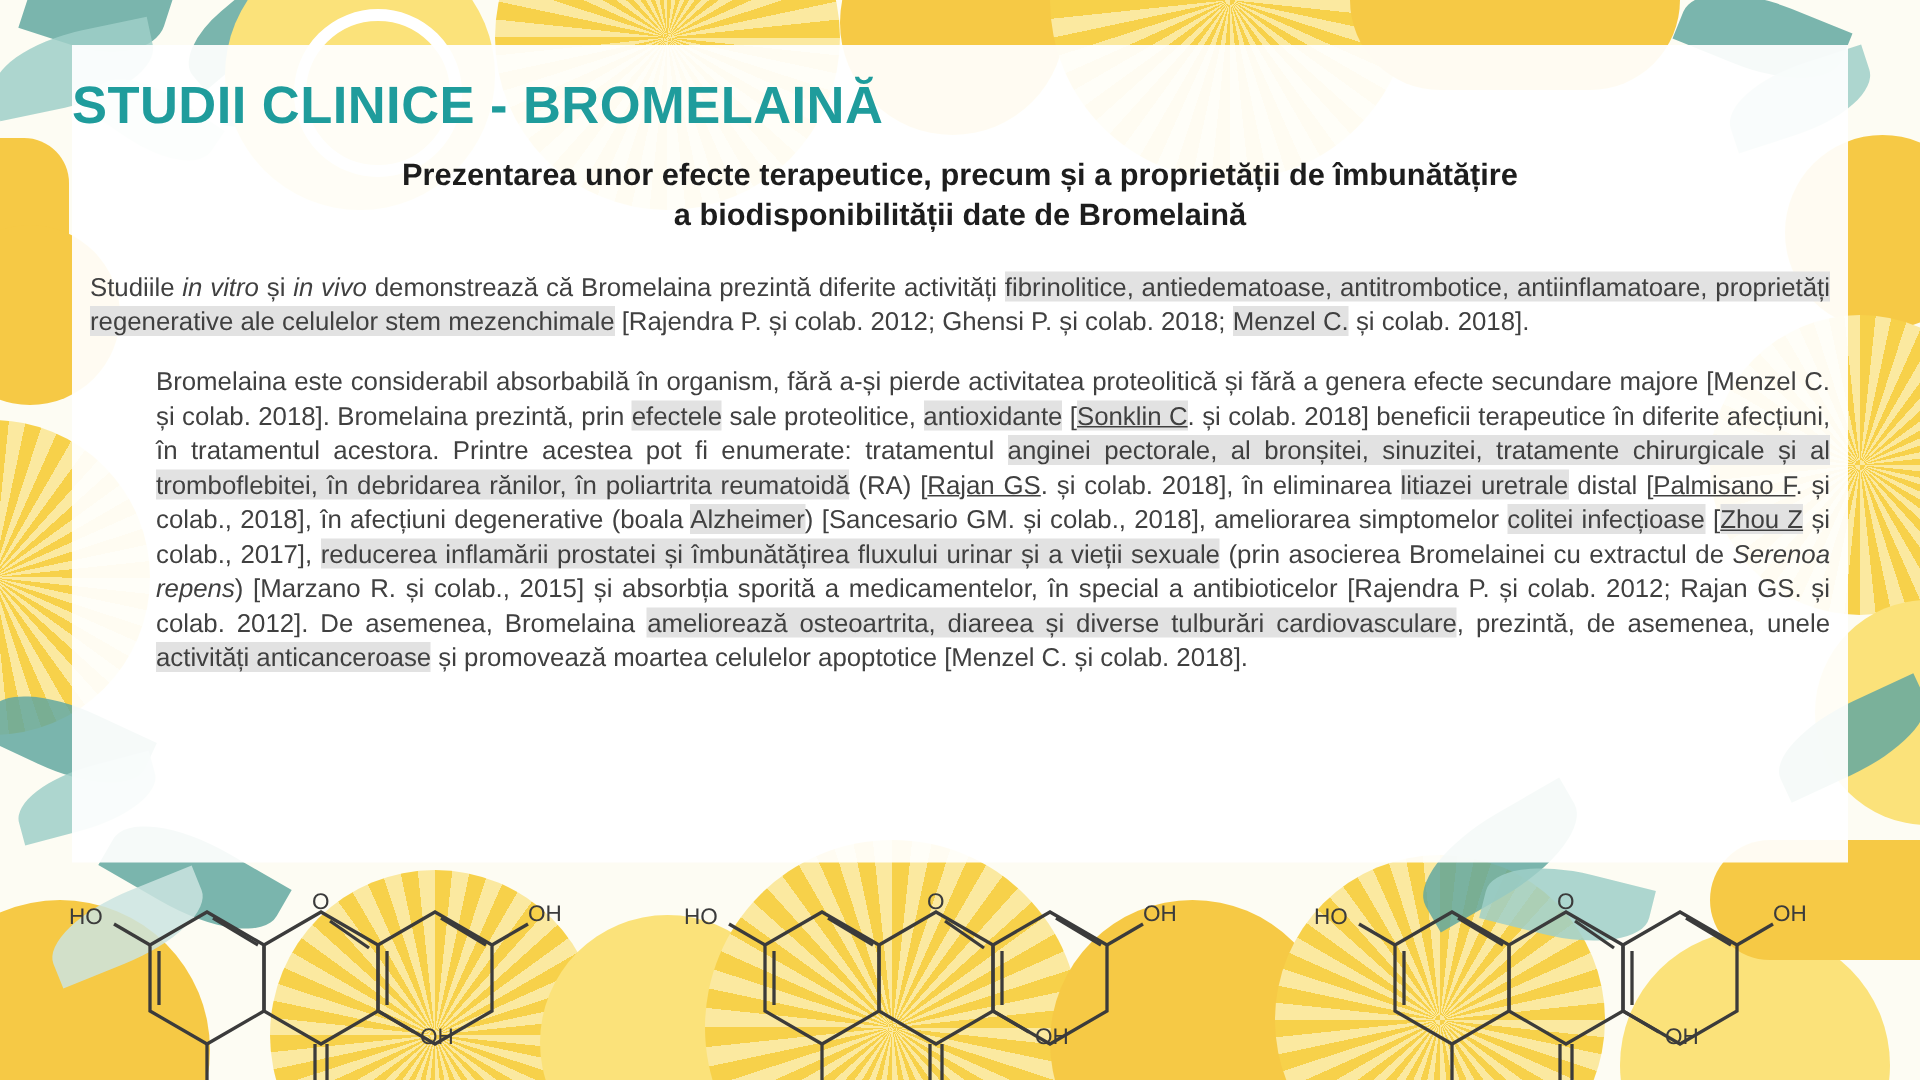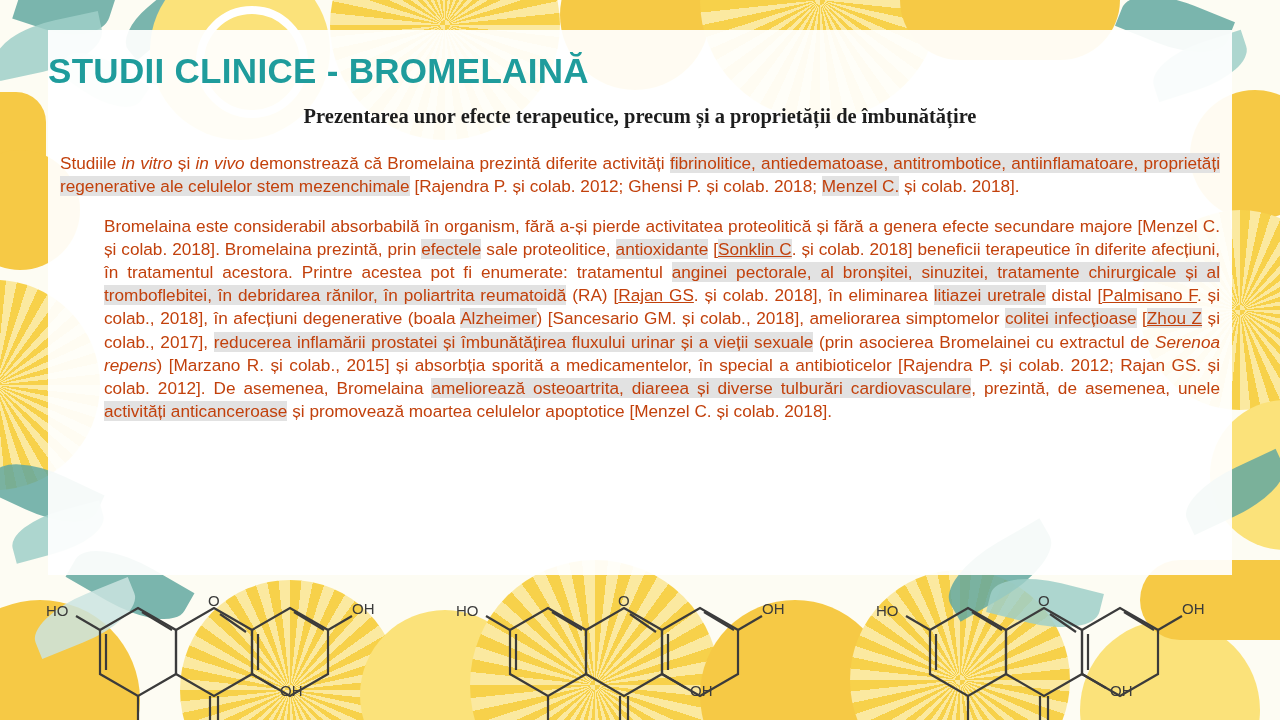--- a/index.html
+++ b/index.html
@@ -68,26 +68,25 @@
     margin: 22px 0 0 0;
     line-height: 1.1;
   }
   .subtitle {
     text-align: center;
     color: #1d1d1d;
     font-size: 20.5px;
     font-weight: bold;
     line-height: 1.35;
     margin: 12px 40px 0 40px;
-    font-family: Liberation Serif, serif;
   }
 
   .body-text {
     margin: 22px 12px 0 12px;
-    color: #c2410c;
+    color: #404040;
     font-size: 17.2px;
     line-height: 1.34;
     text-align: justify;
   }
   .body-text p { margin: 0 0 17px 0; }
   .body-text p:last-child { margin-bottom: 0; margin-left: 44px; }
 
   .hl { background: #e2e2e2; }
   .ital { font-style: italic; }
   .ul { text-decoration: underline; }
@@ -151,20 +150,21 @@
   <div class="blob" style="left:1080px; top:620px; width:180px; height:180px; background:#fbe27a;"></div>
   <div class="wave" style="left:1140px; top:560px; width:160px; height:80px; border-radius:60px 0 0 60px;"></div>
 </div>
 
 <div class="panel">
 
   <h1 class="title">STUDII CLINICE - BROMELAINĂ</h1>
 
   <div class="subtitle">
     <span>Prezentarea unor efecte terapeutice, precum și a proprietății de îmbunătățire</span><br>
+    <span>a biodisponibilității date de Bromelaină</span>
   </div>
 
   <div class="body-text">
 
     <p><span>Studiile </span><span class="ital">in vitro</span><span> și </span><span class="ital">in vivo</span><span> demonstrează că Bromelaina prezintă diferite activități </span><span class="hl">fibrinolitice, antiedematoase, antitrombotice, antiinflamatoare, proprietăți regenerative ale celulelor stem mezenchimale</span><span> [Rajendra P. și colab. 2012; Ghensi P. și colab. 2018; </span><span class="hl">Menzel C.</span><span> și colab. 2018].</span></p>
 
     <p><span>Bromelaina este considerabil absorbabilă în organism, fără a-și pierde activitatea proteolitică și fără a genera efecte secundare majore [Menzel C. și colab. 2018]. Bromelaina prezintă, prin </span><span class="hl">efectele</span><span> sale proteolitice, </span><span class="hl">antioxidante</span><span> [</span><span class="hl ul">Sonklin C</span><span>. și colab. 2018] be</span><span>neficii terapeutice în diferite afecțiuni, în tratamentul acestora. Printre acestea pot fi enumerate: tratamentul </span><span class="hl">anginei pectorale, al bronșitei, sinuzitei, tratamente chirurgicale și al tromboflebitei, în debridarea rănilor, în poliartrita reumatoidă</span><span> (RA) [</span><span class="ul">Rajan GS</span><span>. și colab. 2018], în eliminarea </span><span class="hl">litiazei uretrale</span><span> distal [</span><span class="ul">Palmisano F</span><span>. și colab., 2018], în afecțiuni degenerative (boala </span><span class="hl">Alzheimer</span><span>) [Sancesario GM. și colab., 2018], ameliorarea simptomelor </span><span class="hl">colitei infecțioase</span><span> [</span><span class="hl ul">Zhou Z</span><span> și colab., 2017], </span><span class="hl">reducerea inflamării prostatei și îmbunătățirea fluxului urinar și a vieții sexuale</span><span> (prin asocierea Bromelainei cu extractul de </span><span class="ital">Serenoa repens</span><span>) [Marzano R. și colab., 2015] și absorbția sporită a medicamentelor, în special a antibioticelor [Rajendra P. și colab. 2012; Rajan GS. și colab. 2012]. De asemenea, Bromelaina </span><span class="hl">ameliorează osteoartrita, diareea și diverse tulburări cardiovasculare</span><span>, prezintă, de asemenea, unele </span><span class="hl">activități anticanceroase</span><span> și promovează moartea celulelor apoptotice [Menzel C. și colab. 2018].</span></p>
 
   </div>
 </div>

